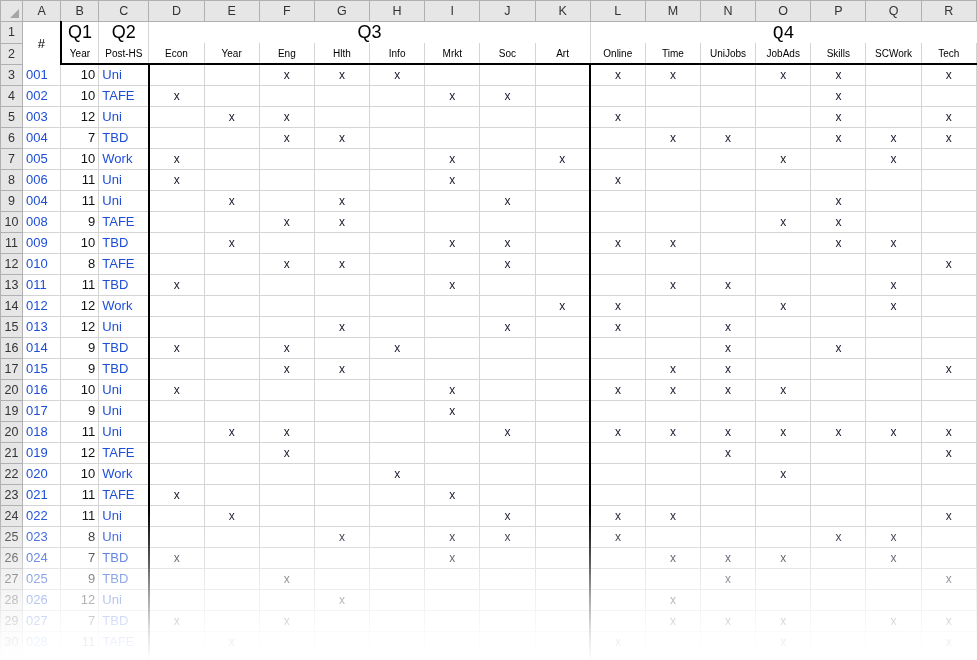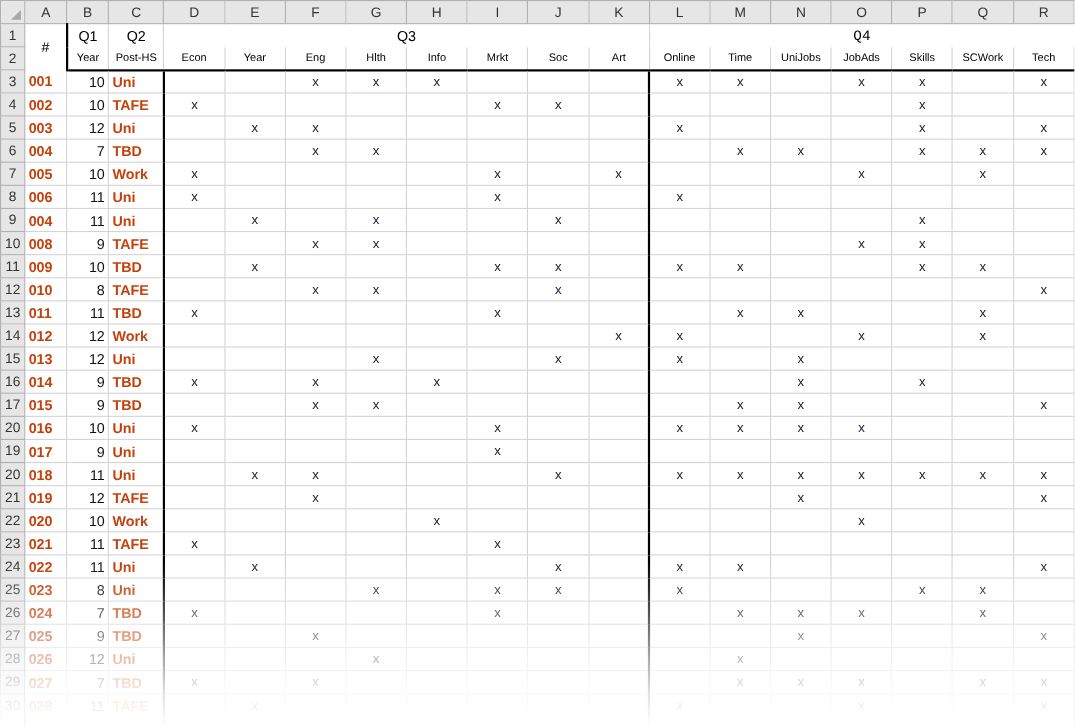--- a/index.html
+++ b/index.html
@@ -72,39 +72,39 @@
   .cell {
     border-right: 1px solid #d4d4d4;
     border-bottom: 1px solid #d4d4d4;
     text-align: center;
     font-weight: bold;
     font-size: 12px;
     color: #1a1a2e;
   }
   .cell.txt {
     text-align: left;
-    font-weight: bold;
+    font-weight: normal;
     font-size: 13px;
-    color: #c2410c;
+    color: #1d4ed8;
     padding-left: 3px;
   }
   .cell.num {
     text-align: right;
     font-weight: normal;
     font-size: 13px;
     color: #111;
     padding-right: 3px;
   }
   .sep-right  { border-right: 2px solid #000; }
 
   
   .grouphdr {
     text-align: center;
     font-weight: bold;
-    font-size: 13px;
+    font-size: 18px;
     color: #000;
     border-right: 1px solid #d4d4d4;
   }
   .grouphdr.blank { border-right: none; font-family: Liberation Mono, monospace; }
 
   
   .subhdr {
     text-align: center;
     font-weight: bold;
     font-size: 10px;

